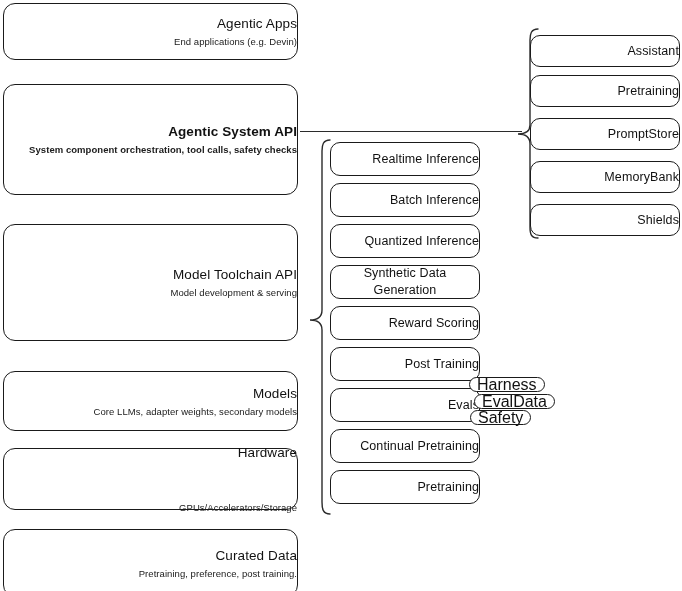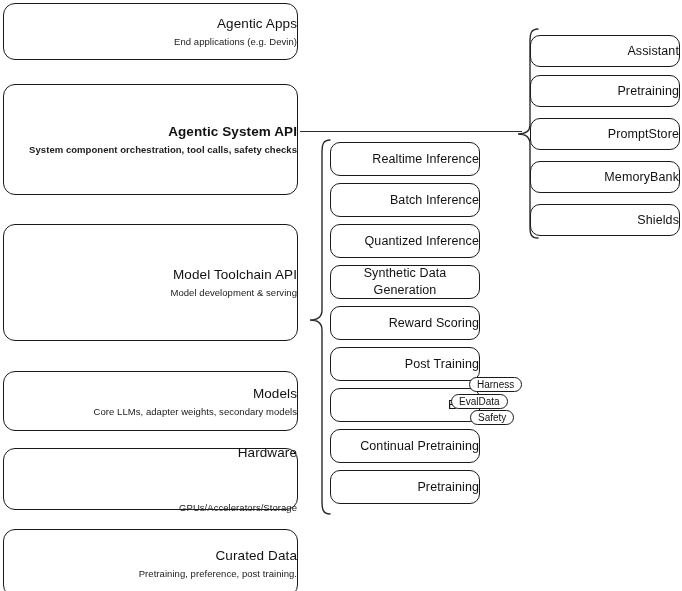--- a/index.html
+++ b/index.html
@@ -73,21 +73,21 @@
   .pill {
     position: absolute;
     box-sizing: border-box;
     background: #ffffff;
     border: 1.3px solid #1a1a1a;
     border-radius: 999px;
     height: 15px;
     display: flex;
     align-items: center;
     justify-content: center;
-    font-size: 10px;
+    font-size: 16px;
     line-height: 15px;
     color: #111111;
     z-index: 6;
     white-space: nowrap;
     padding: 0 7px;
   }
 
   
   .connector {
     position: absolute;
@@ -174,21 +174,21 @@
     <div class="title">Evals</div>
   </div>
   <div class="box cap-box" style="top:429px;">
     <div class="title">Continual Pretraining</div>
   </div>
   <div class="box cap-box" style="top:470px;padding-left:16px;">
     <div class="title">Pretraining</div>
   </div>
 
   <div class="pill" style="left:469px; top:377px;">Harness</div>
-  <div class="pill" style="left:451px; top:394px;">EvalData</div>
+  <div class="pill" style="left:474px; top:394px;">EvalData</div>
   <div class="pill" style="left:470px; top:410px;">Safety</div>
 
   <div class="box comp-box" style="top:35px;">
     <div class="title">Assistant</div>
   </div>
   <div class="box comp-box" style="top:75px;">
     <div class="title">Pretraining</div>
   </div>
   <div class="box comp-box" style="top:118px;">
     <div class="title">PromptStore</div>

